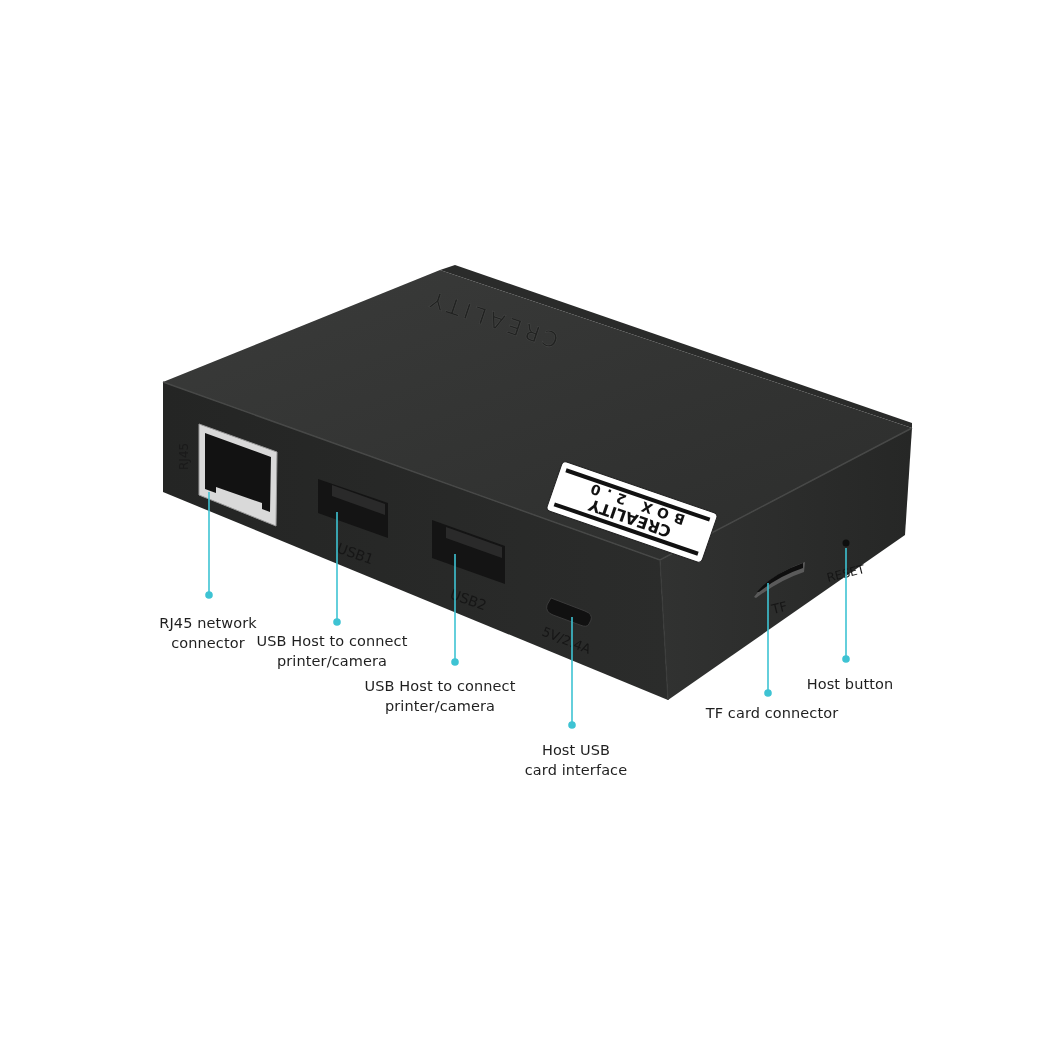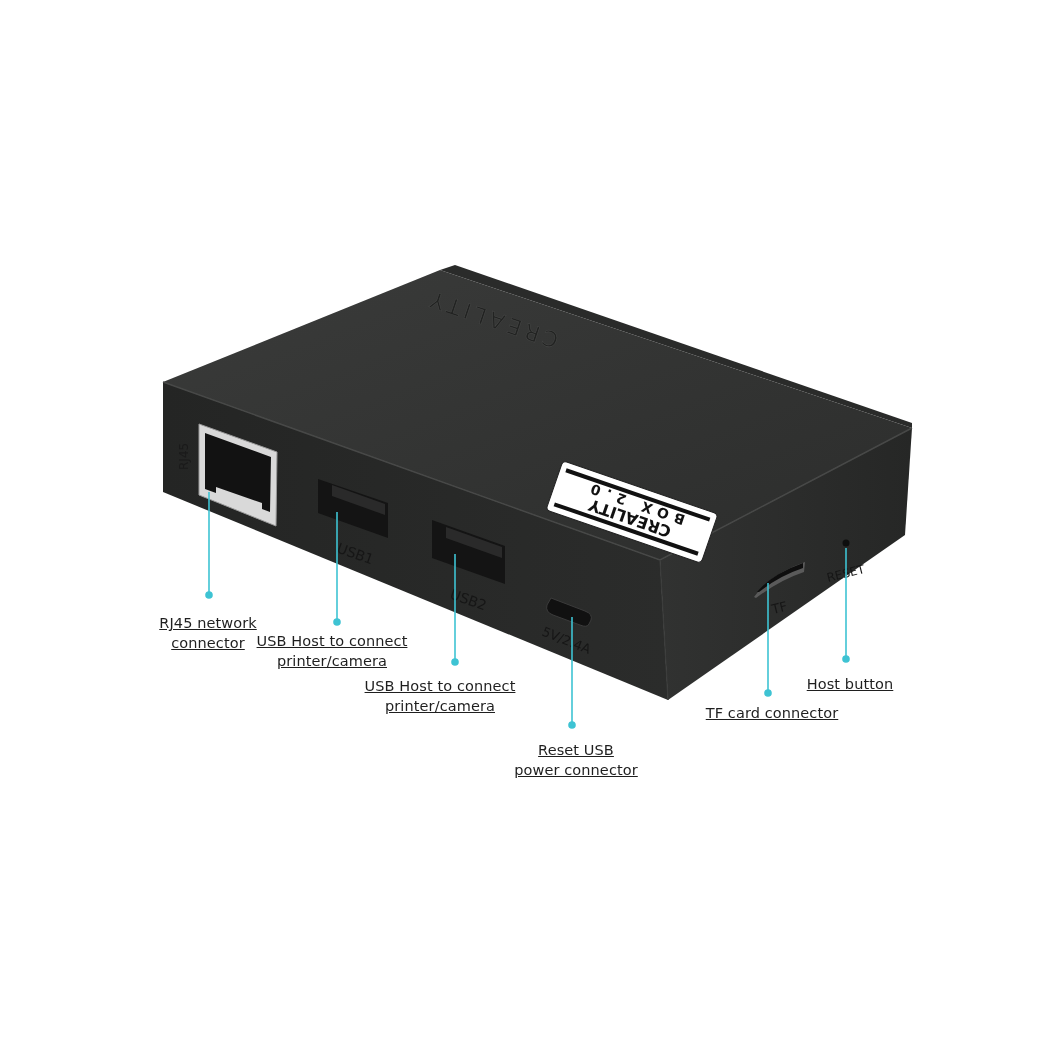--- a/index.html
+++ b/index.html
@@ -1,21 +1,21 @@
 <!DOCTYPE html>
 <html><head>
   <meta charset="utf-8">
   <style>
     html, body { margin:0; padding:0; background:#ffffff; }
     body { width:1060px; height:1060px; position:relative; overflow:hidden;
            font-family:"DejaVu Sans", "Liberation Sans", sans-serif; }
     #stage { position:absolute; left:0; top:0; width:1060px; height:1060px; }
     svg.device { position:absolute; left:0; top:0; width:1060px; height:1060px; }
     .callout-label { position:absolute; font-size:14.5px; line-height:20px; color:#1f1f1f;
-                     text-align:center; white-space:nowrap; letter-spacing:0.1px;text-decoration:underline; }
+                     text-align:center; white-space:nowrap; letter-spacing:0.1px; }
     .callout-label span { display:block; }
   </style>
 </head>
 <body>
 
 <div id="stage">
 
   <svg class="device" viewBox="0 0 1060 1060">
     <defs>
       <linearGradient id="topGrad" x1="0" y1="0" x2="1" y2="1">
@@ -111,22 +111,22 @@
   </div>
   <div class="callout-label" style="left:242px; top:631px; width:180px;">
     <span>USB Host to connect</span>
     <span>printer/camera</span>
   </div>
   <div class="callout-label" style="left:350px; top:676px; width:180px;">
     <span>USB Host to connect</span>
     <span>printer/camera</span>
   </div>
   <div class="callout-label" style="left:486px; top:740px; width:180px;">
-    <span>Reset USB</span>
-    <span>power connector</span>
+    <span>Host USB</span>
+    <span>card interface</span>
   </div>
   <div class="callout-label" style="left:682px; top:703px; width:180px;text-align:center;">
     <span>TF card connector</span>
   </div>
   <div class="callout-label" style="left:760px; top:674px; width:180px;">
     <span>Host button</span>
   </div>
 
 </div>
 

